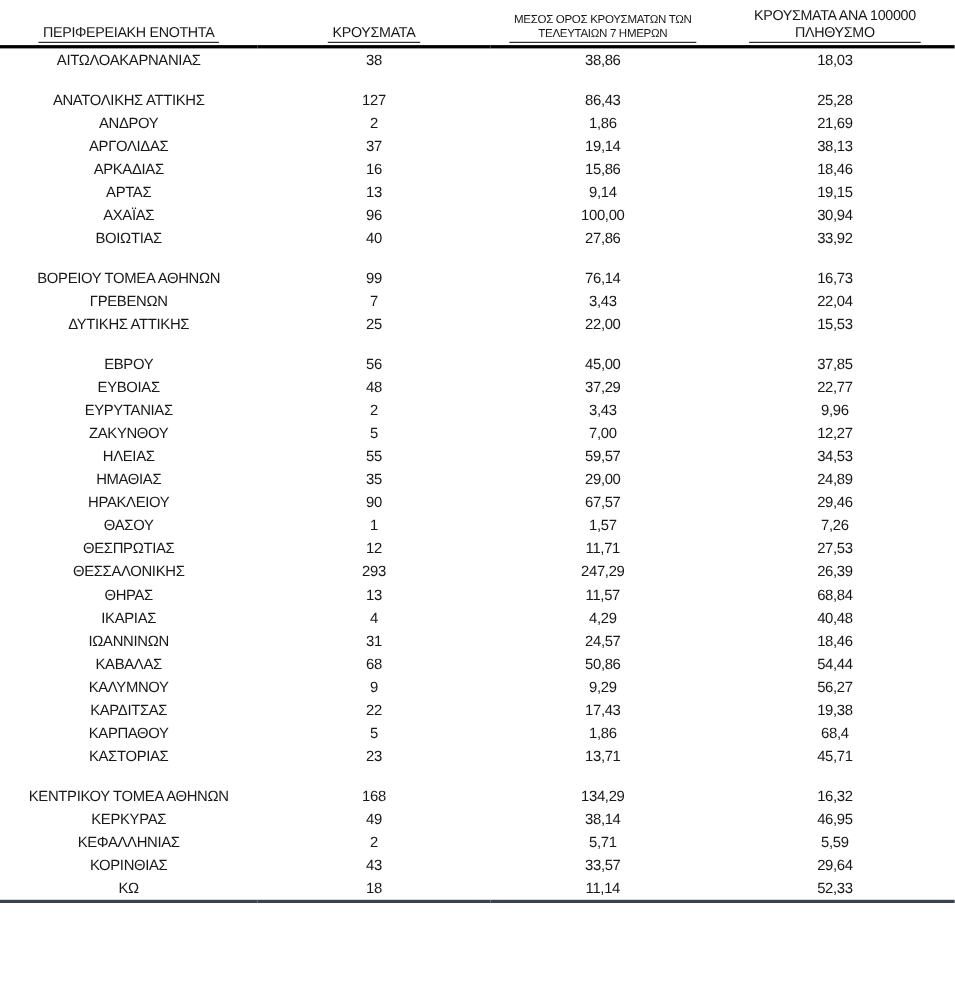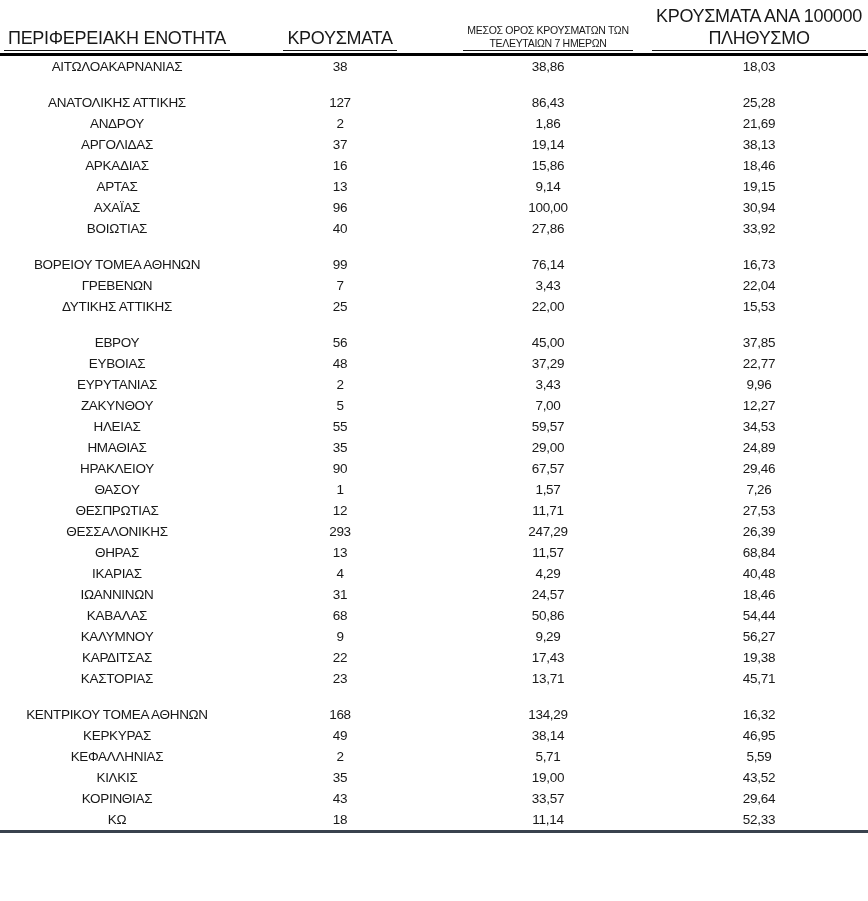--- a/index.html
+++ b/index.html
@@ -19,21 +19,21 @@
     border-bottom: 3px solid #39424e;
   }
   thead tr {
     border-bottom: 3px solid #000000;
   }
   thead th {
     font-weight: normal;
     vertical-align: bottom;
     text-align: center;
     padding: 6px 0 2px 0;
-    font-size: 18px;
+    font-size: 13px;
     letter-spacing: -0.3px;
     line-height: 1.2;
   }
   thead th.small {
     font-size: 10.5px;
   }
   thead th .hu {
     display: inline-block;
     border-bottom: 1px solid #141414;
     padding: 0 4px 1px 4px;
@@ -237,20 +237,26 @@
         <td>9,29</td>
         <td>56,27</td>
       </tr>
       <tr>
         <td>ΚΑΡΔΙΤΣΑΣ</td>
         <td>22</td>
         <td>17,43</td>
         <td>19,38</td>
       </tr>
       <tr>
+        <td>ΚΑΡΠΑΘΟΥ</td>
+        <td>5</td>
+        <td>1,86</td>
+        <td>68,4</td>
+      </tr>
+      <tr>
         <td>ΚΑΣΤΟΡΙΑΣ</td>
         <td>23</td>
         <td>13,71</td>
         <td>45,71</td>
       </tr>
       <tr class="spacer">
         <td colspan="4"></td>
       </tr>
       <tr>
         <td>ΚΕΝΤΡΙΚΟΥ ΤΟΜΕΑ ΑΘΗΝΩΝ</td>
@@ -264,26 +270,20 @@
         <td>38,14</td>
         <td>46,95</td>
       </tr>
       <tr>
         <td>ΚΕΦΑΛΛΗΝΙΑΣ</td>
         <td>2</td>
         <td>5,71</td>
         <td>5,59</td>
       </tr>
       <tr>
-        <td>ΚΙΛΚΙΣ</td>
-        <td>35</td>
-        <td>19,00</td>
-        <td>43,52</td>
-      </tr>
-      <tr>
         <td>ΚΟΡΙΝΘΙΑΣ</td>
         <td>43</td>
         <td>33,57</td>
         <td>29,64</td>
       </tr>
       <tr>
         <td>ΚΩ</td>
         <td>18</td>
         <td>11,14</td>
         <td>52,33</td>

